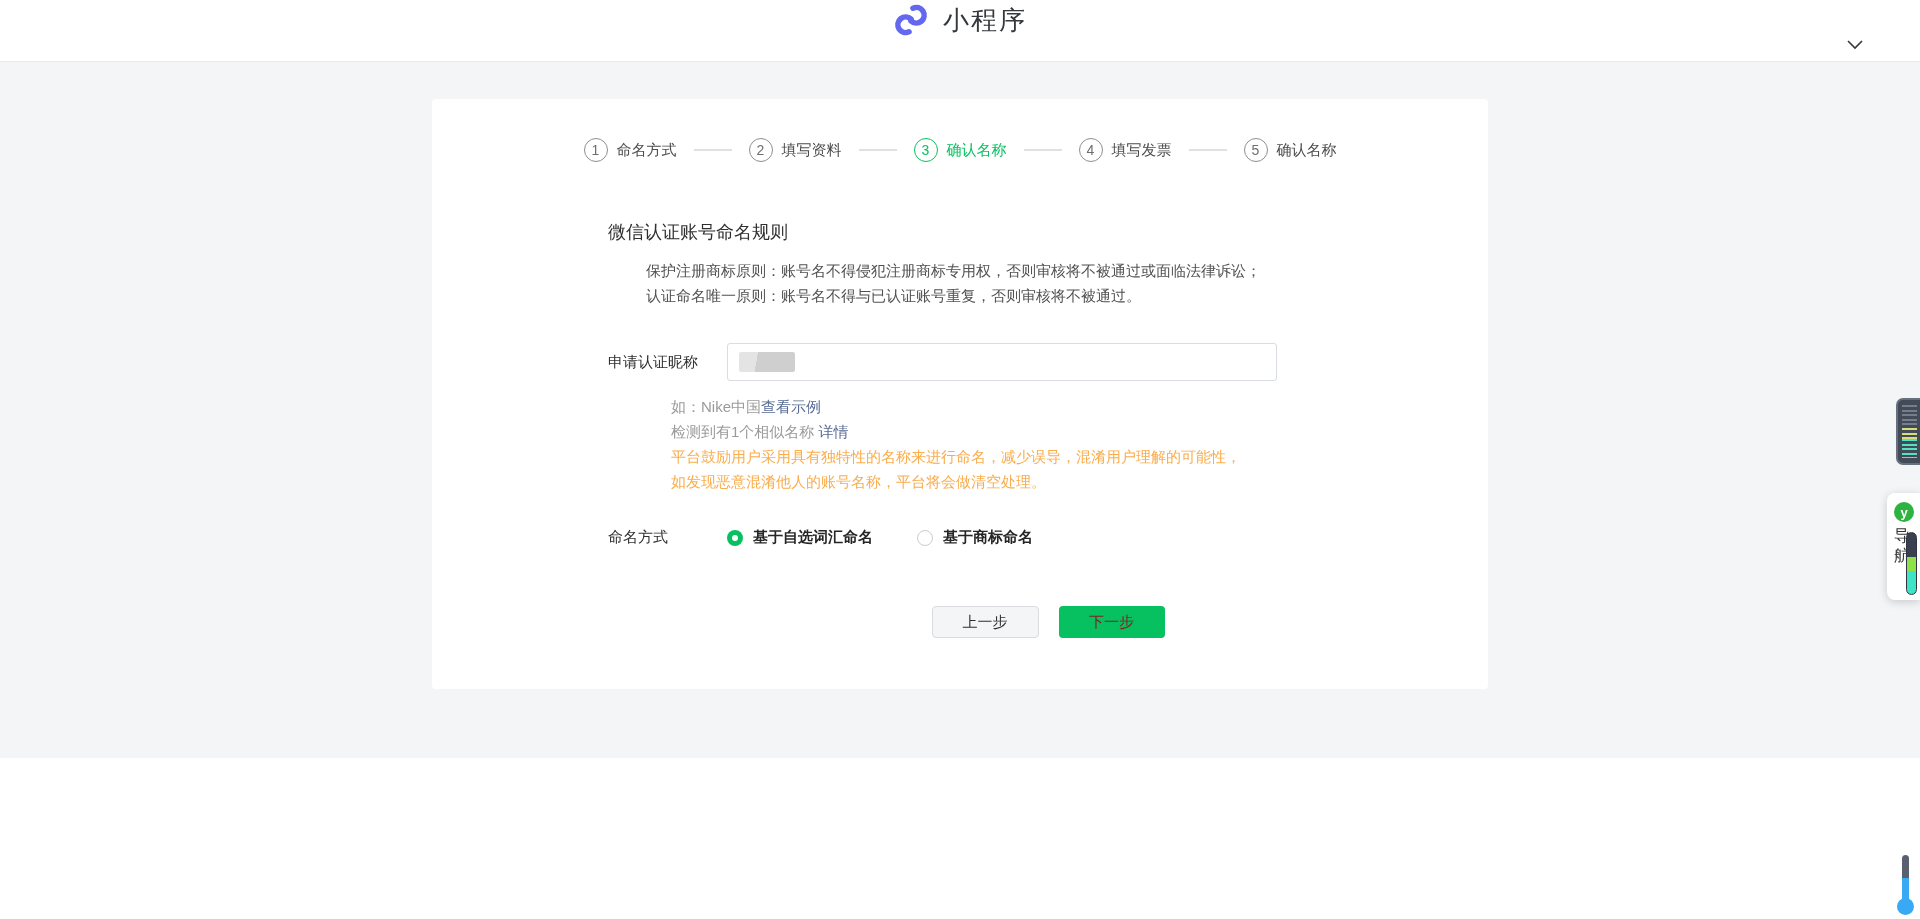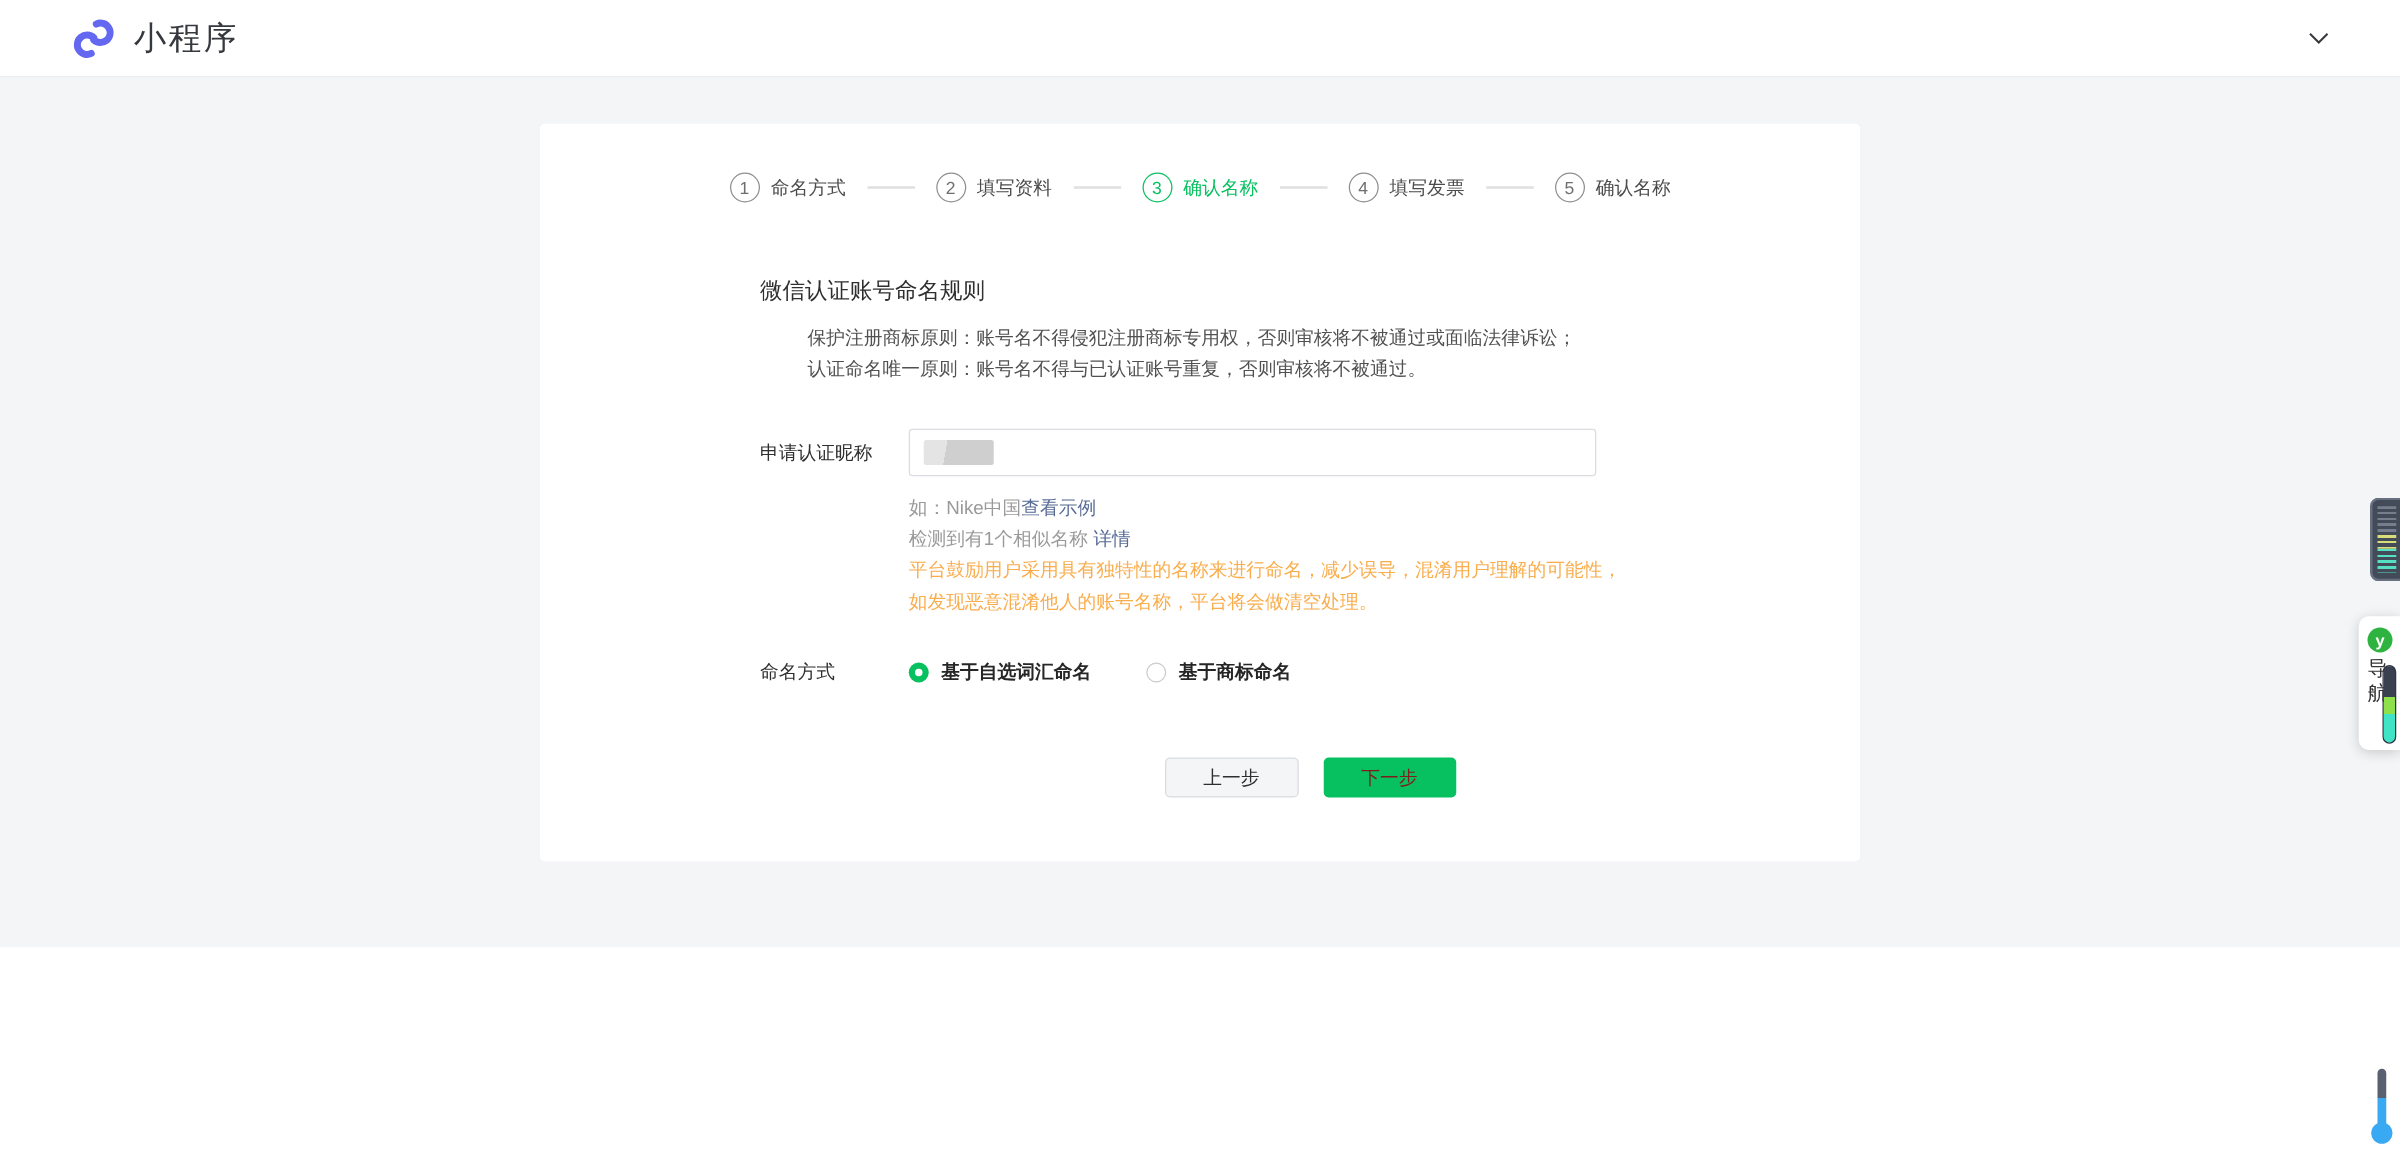--- a/index.html
+++ b/index.html
@@ -7,21 +7,21 @@
     --orange:#faad4d;
     --link:#576b95;
     --logo:#6467f0;
   }
   *{margin:0;padding:0;box-sizing:border-box;}
   html,body{width:1920px;height:919px;overflow:hidden;background:#fff;
     font-family:"Liberation Sans","DejaVu Sans",sans-serif;color:#333;}
 
   
   .header{height:62px;background:#fff;border-bottom:1px solid #e7e9ec;
-    display:flex;align-items:center;padding:0 57px 0 55px;position:relative;}
+    display:flex;align-items:center;padding:0 57px 0 55px;position:relative;flex-direction:column;}
   .logo-wrap{display:flex;align-items:center;gap:12px;}
   .logo-icon{width:40px;height:40px;}
   .app-title{font-size:26px;color:#35383d;letter-spacing:2px;}
   .header-chevron{margin-left:auto;cursor:pointer;display:flex;align-items:center;}
 
   
   .main{height:696px;background:#f4f5f7;overflow:hidden;}
   .card{width:1056px;height:590px;margin:37px auto 0;background:#fff;border-radius:4px;}
 
   
@@ -40,21 +40,21 @@
   .rules-line{font-size:15px;color:#515151;line-height:25px;margin-left:38px;}
 
   .form-row{display:flex;margin-top:35px;}
   .form-label{width:119px;font-size:15px;color:#2f2f2f;padding-top:10px;flex:none;}
   .nickname-wrap{position:relative;width:550px;height:38px;}
   .nickname-input{width:550px;height:38px;border:1px solid #d9dce0;border-radius:3px;
     background:#fff;padding:0 12px;font-size:14px;color:#333;outline:none;}
   .redacted-blob{position:absolute;left:12px;top:9px;width:56px;height:20px;border-radius:2px;
     background:linear-gradient(100deg,#e4e4e4 0 32%,#cfcfcf 32% 100%);pointer-events:none;}
 
-  .hints{margin-left:119px;margin-top:13px;}
+  .hints{margin-left:63px;margin-top:13px;}
   .hint-line{font-size:15px;color:#9a9a9a;line-height:25px;}
   .hint-link{color:var(--link);cursor:pointer;text-decoration:none;}
   .warn-line{font-size:15px;color:var(--orange);line-height:25px;}
 
   .radio-row{display:flex;margin-top:34px;align-items:center;}
   .radio-group{display:flex;gap:44px;align-items:center;}
   .radio-item{display:flex;align-items:center;gap:10px;cursor:pointer;}
   .radio-circle{width:16px;height:16px;border-radius:50%;border:1px solid #c9ccd0;background:#fff;flex:none;}
   .radio-item.checked .radio-circle{border:none;background:var(--green);position:relative;}
   .radio-item.checked .radio-circle::after{content:"";position:absolute;left:5px;top:5px;

